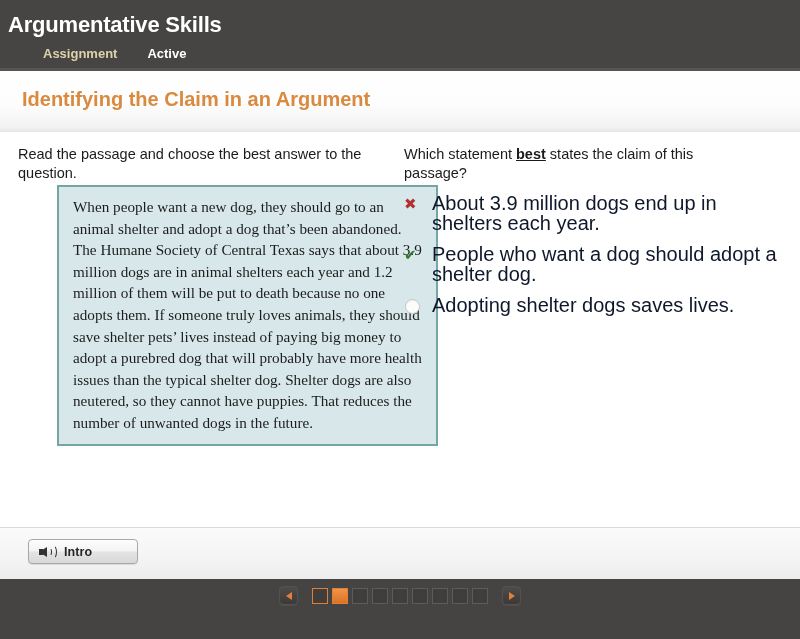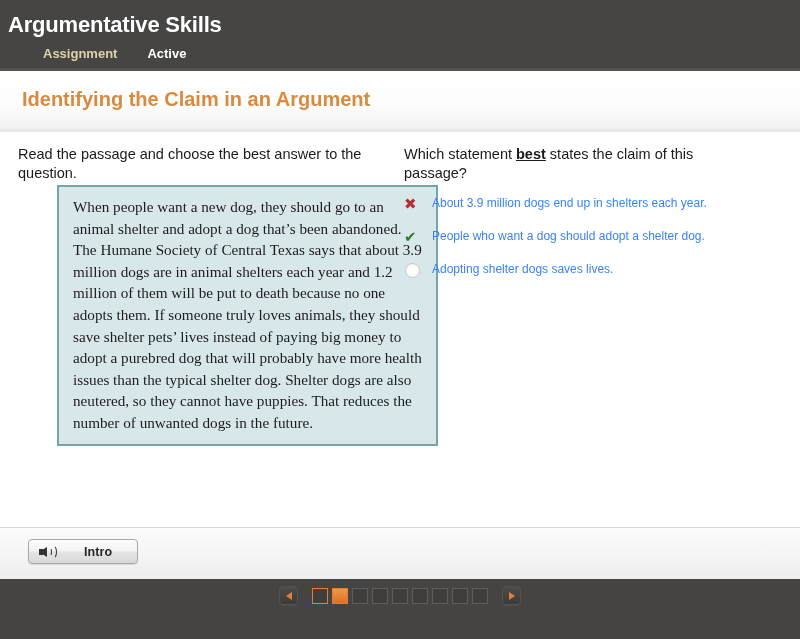--- a/index.html
+++ b/index.html
@@ -154,22 +154,22 @@
     display: block;
     width: 15px; height: 15px;
     border-radius: 50%;
     background: #fcfcfc;
     border: 1px solid #c6c6c6;
     box-shadow: inset 0 1px 1px rgba(0,0,0,0.05);
     margin-top: 2px;
     margin-left: 1px;
   }
   .answer-text {
-    font-size: 12px;
-    color: #3b82f6;
+    font-size: 20px;
+    color: #0f172a;
     line-height: 19.5px;
     max-width: 352px;
   }
   .answer-row.wide .answer-text { max-width: 360px; }
 
   
   .footer-bar {
     position: absolute;
     left: 0; top: 527px;
     width: 800px; height: 52px;
@@ -180,21 +180,20 @@
     position: absolute;
     left: 28px; top: 539px;
     width: 110px; height: 25px;
     border: 1px solid #a8a8a8;
     border-radius: 4px;
     background: linear-gradient(to bottom, #fdfdfd 0%, #f3f3f3 48%, #e4e4e4 52%, #d8d8d8 100%);
     box-shadow: 0 1px 1px rgba(0,0,0,0.10);
     display: flex;
     align-items: center;
     padding-left: 10px;
-    gap: 20px;
   }
   .speaker-icon {
     position: relative;
     width: 18px; height: 14px;
     flex: 0 0 18px;
     margin-right: 7px;
   }
   .speaker-icon .cone {
     position: absolute;
     left: 0; top: 2px;

